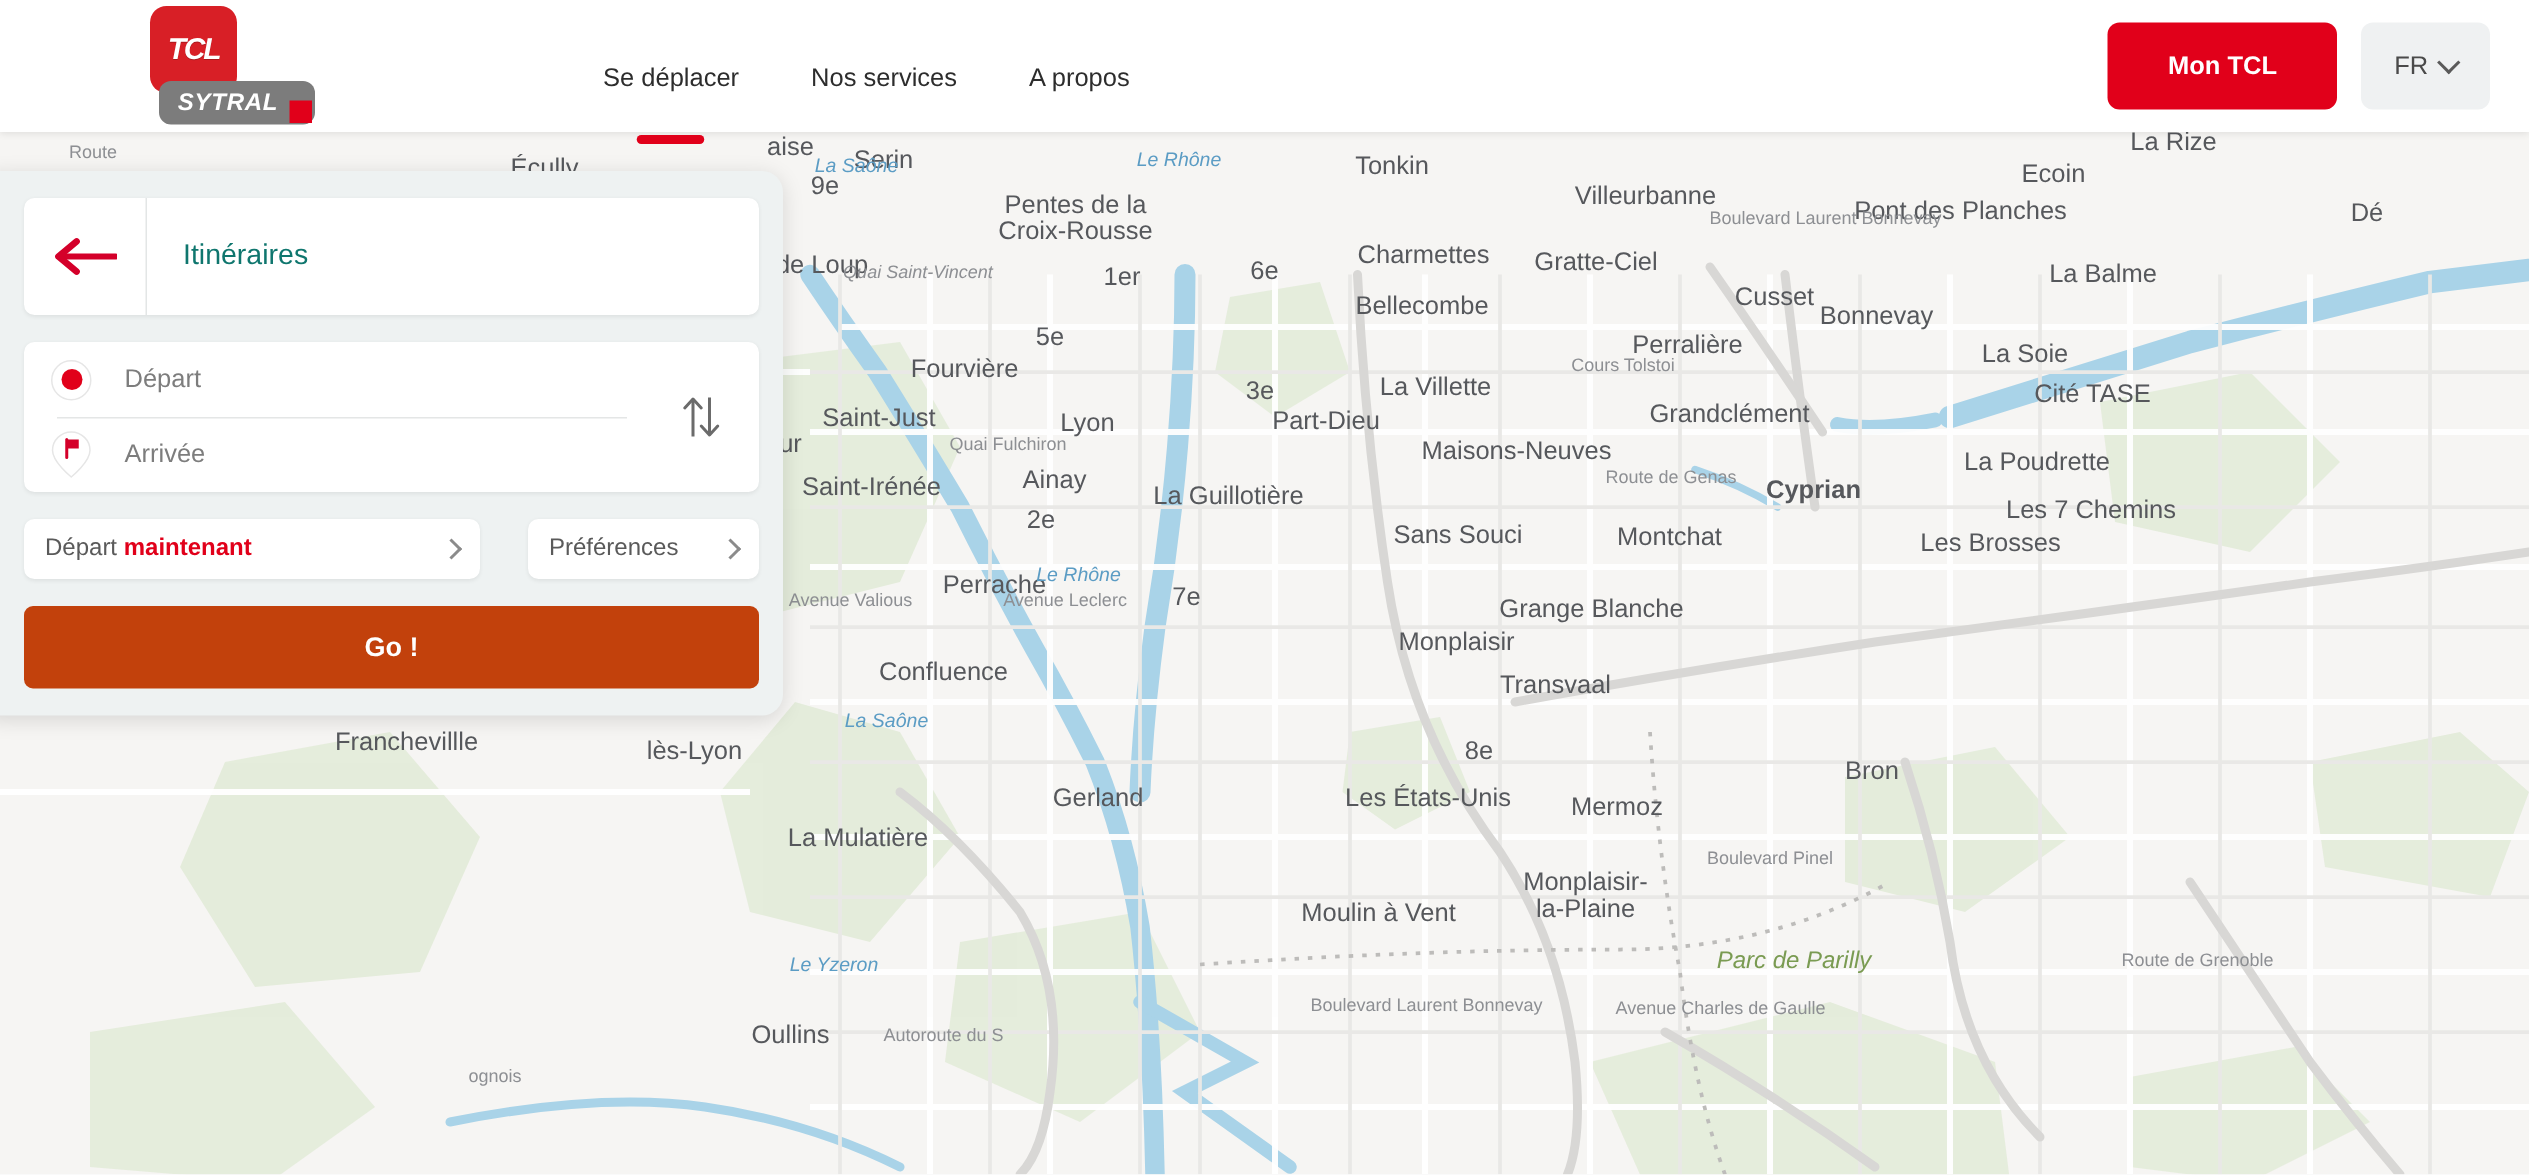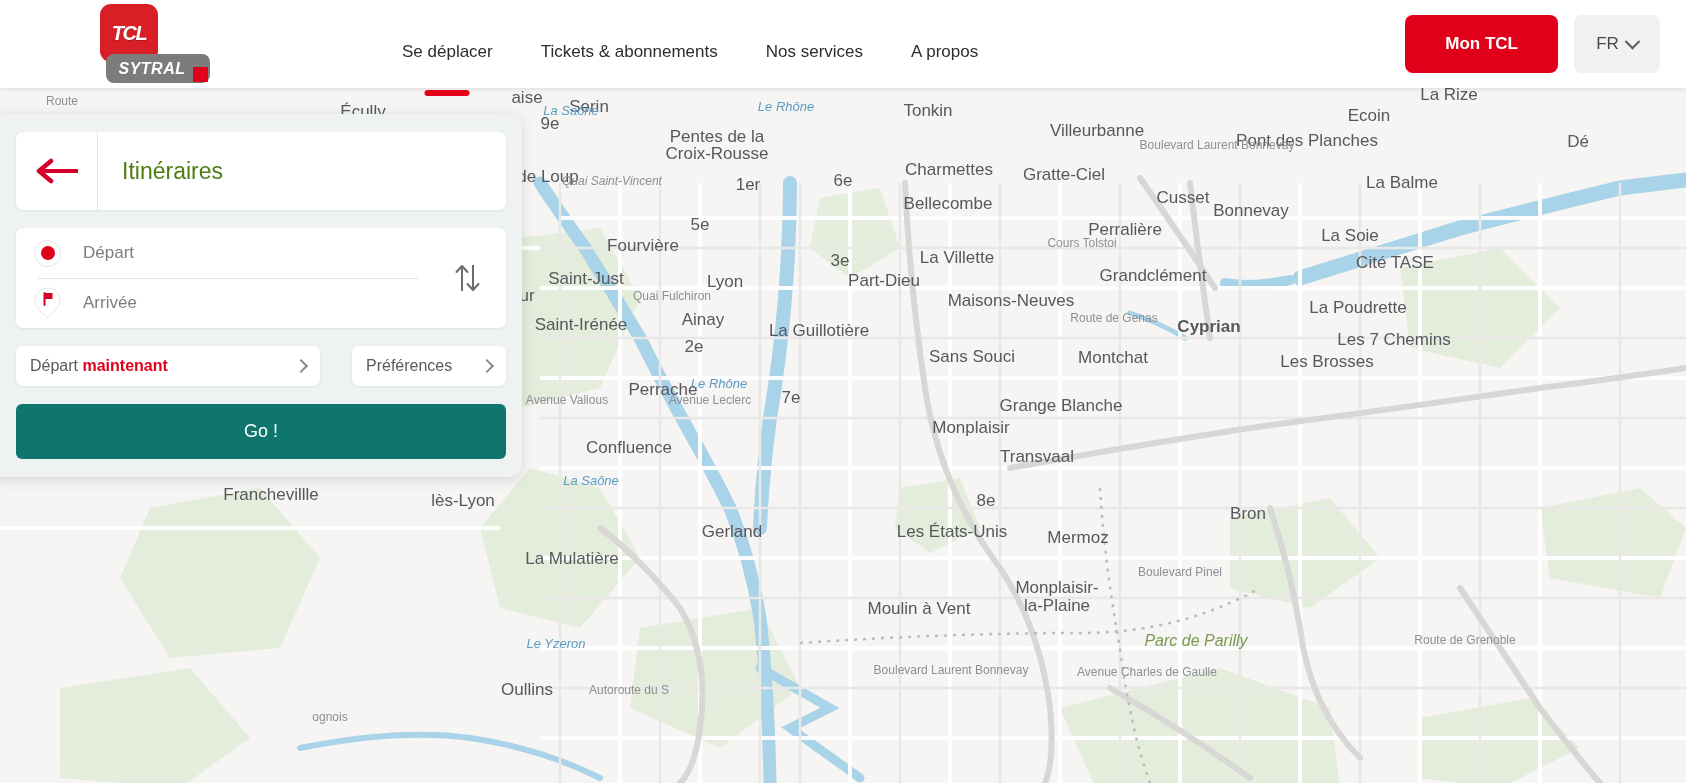--- a/index.html
+++ b/index.html
@@ -121,21 +121,21 @@
     box-shadow: 0 1px 3px rgba(0,0,0,0.07);
   }
   .panel-head { display: flex; align-items: center; height: 78px; margin-bottom: 18px; }
   .back-btn {
     width: 82px; height: 78px;
     display: flex; align-items: center; justify-content: center;
     border-right: 1px solid #e3e6e6;
     cursor: pointer;
   }
   .arrow-left { display: block; }
-  .panel-title { font-size: 23px; color: #4d7c0f; padding-left: 24px; }
+  .panel-title { font-size: 19px; color: #0f766e; padding-left: 24px; }
 
   .od-card { position: relative; padding: 0 0 0 0; height: 100px; margin-bottom: 18px; }
   .od-row { display: flex; align-items: center; height: 50px; padding-left: 18px; cursor: text; }
   .od-row .lbl { font-size: 17px; color: #7d7d7d; padding-left: 22px; }
   .od-sep { position: absolute; left: 22px; right: 88px; top: 50px; height: 1px; background: #e4e6e6; }
   .ic-dot {
     width: 27px; height: 27px; border-radius: 50%;
     border: 1px solid #e6e6e6; background: #fff;
     display: flex; align-items: center; justify-content: center;
     flex: none;
@@ -161,22 +161,22 @@
   .opt.pref { width: 154px; justify-content: space-between; }
   .opt .txt { font-size: 16px; color: #5a5a5a; }
   .opt .txt b { color: #e1001a; font-weight: bold; }
   .chev-r {
     width: 10px; height: 10px;
     border-top: 2px solid #8b8b8b; border-right: 2px solid #8b8b8b;
     transform: rotate(45deg);
   }
   .go-btn {
     display: block; width: 100%; height: 55px;
-    background: #0f766e; color: #fff;
-    font-size: 18px; font-weight: normal;
+    background: #c2410c; color: #fff;
+    font-size: 18px; font-weight: bold;
     border: none; border-radius: 6px; cursor: pointer;
   }
 </style>
 </head>
 <body>
 
 <div id="app">
 
   <div class="header">
 
@@ -187,24 +187,20 @@
       <div class="logo-gray">
         <span class="sytral">SYTRAL</span>
         <span class="logo-sq"></span>
       </div>
     </div>
 
     <nav class="nav">
       <div class="nav-item active">
         <span>Se déplacer</span>
         <span class="nav-underline"></span>
-      </div>
-      <div class="nav-item">
-        <span>Tickets &amp; abonnements</span>
-
       </div>
       <div class="nav-item">
         <span>Nos services</span>
 
       </div>
       <div class="nav-item">
         <span>A propos</span>
 
       </div>
     </nav>

